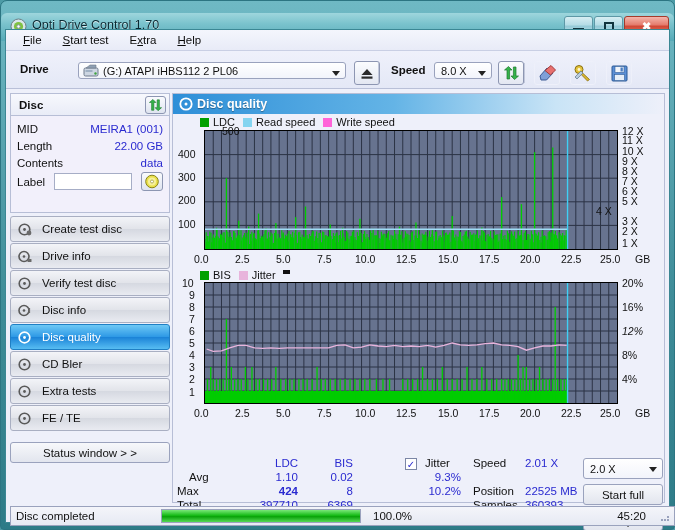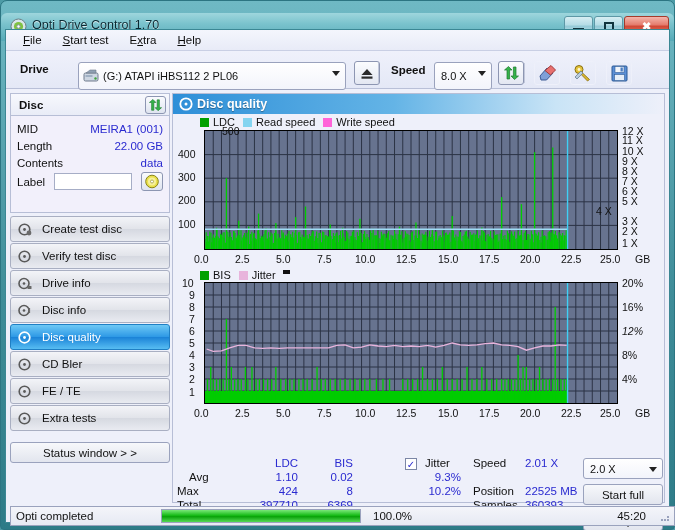--- a/index.html
+++ b/index.html
@@ -68,21 +68,21 @@
     position:absolute; left:0; top:21px; width:663px; height:38px;
     background:linear-gradient(180deg,#eff1fb,#e4e8f6);
     border-bottom:1px solid #b9c0d8;
   }
   .lbl-bold { font-weight:bold; font-size:11.5px; color:#101010; }
   .drive-label { position:absolute; left:14px; top:12px; }
   .combo {
     position:absolute;
     background:linear-gradient(180deg,#ffffff,#f2f4fb);
     border:1px solid #9aa2bd; border-radius:3px;
-    height:28px; display:flex; align-items:center;
+    height:17px; display:flex; align-items:center;
     font-size:11px; color:#111;
   }
   .combo .arrow {
     position:absolute; right:5px; top:8px;
     width:0;height:0;border-left:4px solid transparent;border-right:4px solid transparent;
     border-top:5px solid #222;
   }
   #drive-combo { left:72px; top:11px; width:268px; padding-left:4px; }
   .drive-ico { width:16px; height:14px; margin-right:4px; flex:0 0 auto; }
   #speed-combo { left:428px; top:11px; width:58px; padding-left:6px; }
@@ -355,35 +355,35 @@
                 <circle cx="6.5" cy="6.5" r="5.3" fill="none" stroke="#5a5a5a" stroke-width="1.6"></circle>
                 <circle cx="6.5" cy="6.5" r="1.4" fill="#5a5a5a"></circle>
                 <circle cx="11" cy="10" r="2.4" fill="#6a6a6a"></circle>
               </svg>
           </span>
           <span class="ntxt">Create test disc</span>
         </div>
         <div class="nav">
           <span class="nico">
             <svg width="14" height="13" viewBox="0 0 14 13">
-                <circle cx="6.5" cy="6.5" r="5.3" fill="none" stroke="#5a5a5a" stroke-width="1.6"></circle>
-                <circle cx="6.5" cy="6.5" r="1.4" fill="#5a5a5a"></circle>
-              </svg>
-          </span>
-          <span class="ntxt">Verify test disc</span>
-        </div>
-        <div class="nav">
-          <span class="nico">
-            <svg width="14" height="13" viewBox="0 0 14 13">
                 <circle cx="6" cy="6.5" r="5" fill="none" stroke="#5a5a5a" stroke-width="1.6"></circle>
                 <circle cx="6" cy="6.5" r="1.3" fill="#5a5a5a"></circle>
                 <rect x="9.5" y="9" width="4" height="3" rx=".6" fill="#6a6a6a"></rect>
               </svg>
           </span>
           <span class="ntxt">Drive info</span>
+        </div>
+        <div class="nav">
+          <span class="nico">
+            <svg width="14" height="13" viewBox="0 0 14 13">
+                <circle cx="6.5" cy="6.5" r="5.3" fill="none" stroke="#5a5a5a" stroke-width="1.6"></circle>
+                <circle cx="6.5" cy="6.5" r="1.4" fill="#5a5a5a"></circle>
+              </svg>
+          </span>
+          <span class="ntxt">Verify test disc</span>
         </div>
         <div class="nav">
           <span class="nico">
             <svg width="14" height="13" viewBox="0 0 14 13">
                 <circle cx="6" cy="6.5" r="5" fill="none" stroke="#5a5a5a" stroke-width="1.6"></circle>
                 <circle cx="6" cy="6.5" r="1.3" fill="#5a5a5a"></circle>
                 <rect x="10.6" y="4" width="1.5" height="5" fill="#6a6a6a"></rect>
               </svg>
           </span>
           <span class="ntxt">Disc info</span>
@@ -406,30 +406,30 @@
           </span>
           <span class="ntxt">CD Bler</span>
         </div>
         <div class="nav">
           <span class="nico">
             <svg width="14" height="13" viewBox="0 0 14 13">
                 <circle cx="6.5" cy="6.5" r="5.3" fill="none" stroke="#5a5a5a" stroke-width="1.6"></circle>
                 <circle cx="6.5" cy="6.5" r="1.4" fill="#5a5a5a"></circle>
               </svg>
           </span>
-          <span class="ntxt">FE / TE</span>
+          <span class="ntxt">Extra tests</span>
         </div>
         <div class="nav">
           <span class="nico">
             <svg width="14" height="13" viewBox="0 0 14 13">
                 <circle cx="6.5" cy="6.5" r="5.3" fill="none" stroke="#5a5a5a" stroke-width="1.6"></circle>
                 <circle cx="6.5" cy="6.5" r="1.4" fill="#5a5a5a"></circle>
               </svg>
           </span>
-          <span class="ntxt">Extra tests</span>
+          <span class="ntxt">FE / TE</span>
         </div>
       </div>
 
       <div class="statuswin-btn">
         <span>Status window &gt; &gt;</span>
       </div>
     </div>
 
     <div class="content">
 
@@ -1176,21 +1176,21 @@
 
       <div class="stats">
         <div class="statv" style="left:85px;top:-2px;width:40px;">LDC</div>
         <div class="statv" style="left:140px;top:-2px;width:40px;">BIS</div>
 
         <div class="stat" style="left:16px;top:12px;">Avg</div>
         <div class="stat" style="left:4px;top:26px;">Max</div>
         <div class="stat" style="left:4px;top:40px;">Total</div>
 
         <div class="statv" style="left:70px;top:12px;width:55px;">1.10</div>
-        <div class="statv" style="left:70px;top:26px;width:55px;">424</div>
+        <div class="statv" style="left:70px;top:26px;width:55px;font-weight:bold;">424</div>
         <div class="statv" style="left:70px;top:40px;width:55px;">397710</div>
 
         <div class="statv" style="left:130px;top:12px;width:50px;">0.02</div>
         <div class="statv" style="left:130px;top:26px;width:50px;">8</div>
         <div class="statv" style="left:130px;top:40px;width:50px;">6369</div>
 
         <div class="chk" style="left:232px;top:-1px;">
           <span>✓</span>
         </div>
         <div class="stat" style="left:252px;top:-2px;">Jitter</div>
@@ -1212,21 +1212,21 @@
       </div>
       <div class="actbtn" style="left:410px;top:390px;">
         <span>Start full</span>
       </div>
       <div class="actbtn" style="left:410px;top:416px;">
         <span>Start part</span>
       </div>
     </div>
 
     <div class="statusbar">
-      <span class="sb-cell" style="margin-left:5px;">Opti completed</span>
+      <span class="sb-cell" style="margin-left:5px;">Disc completed</span>
       <div class="progress-outer">
         <div class="progress-fill" id="pfill" style="width: 100%;"></div>
       </div>
       <span class="sb-cell" style="position:absolute;left:362px;">100.0%</span>
       <span class="sb-cell" style="position:absolute;right:28px;">45:20</span>
       <span class="grip">
         <svg width="12" height="12" viewBox="0 0 12 12">
           <g fill="#9aa2bd">
               <rect x="8" y="8" width="2" height="2"></rect>
               <rect x="5" y="8" width="2" height="2"></rect>

